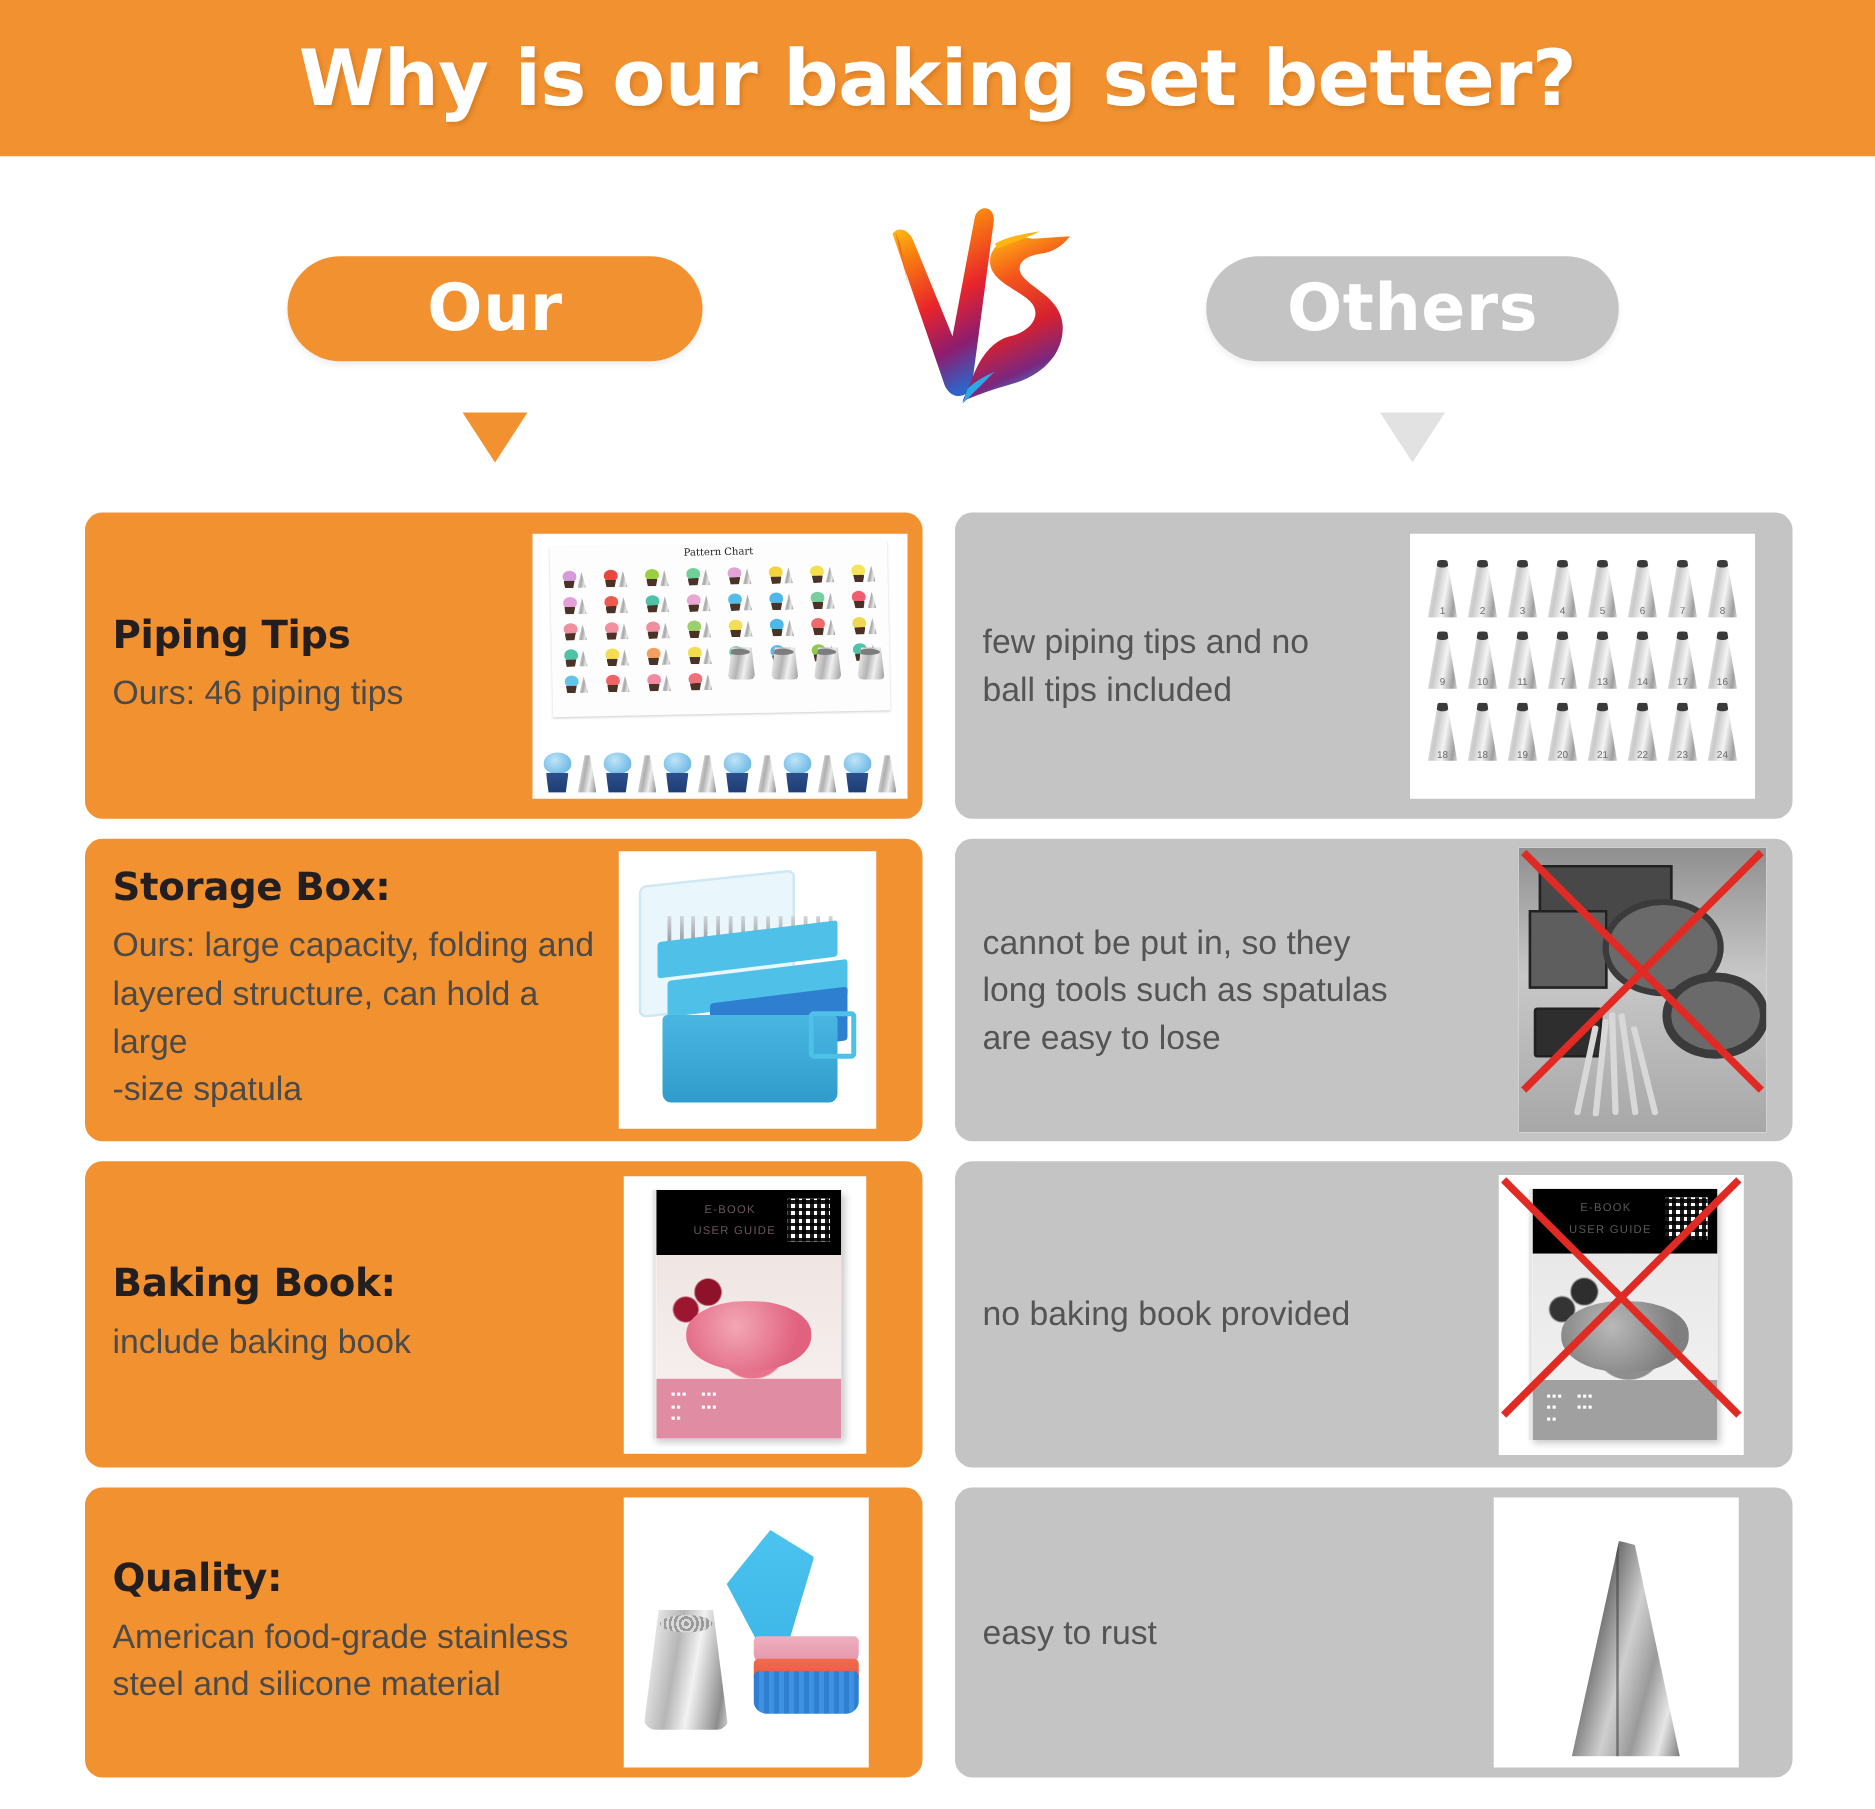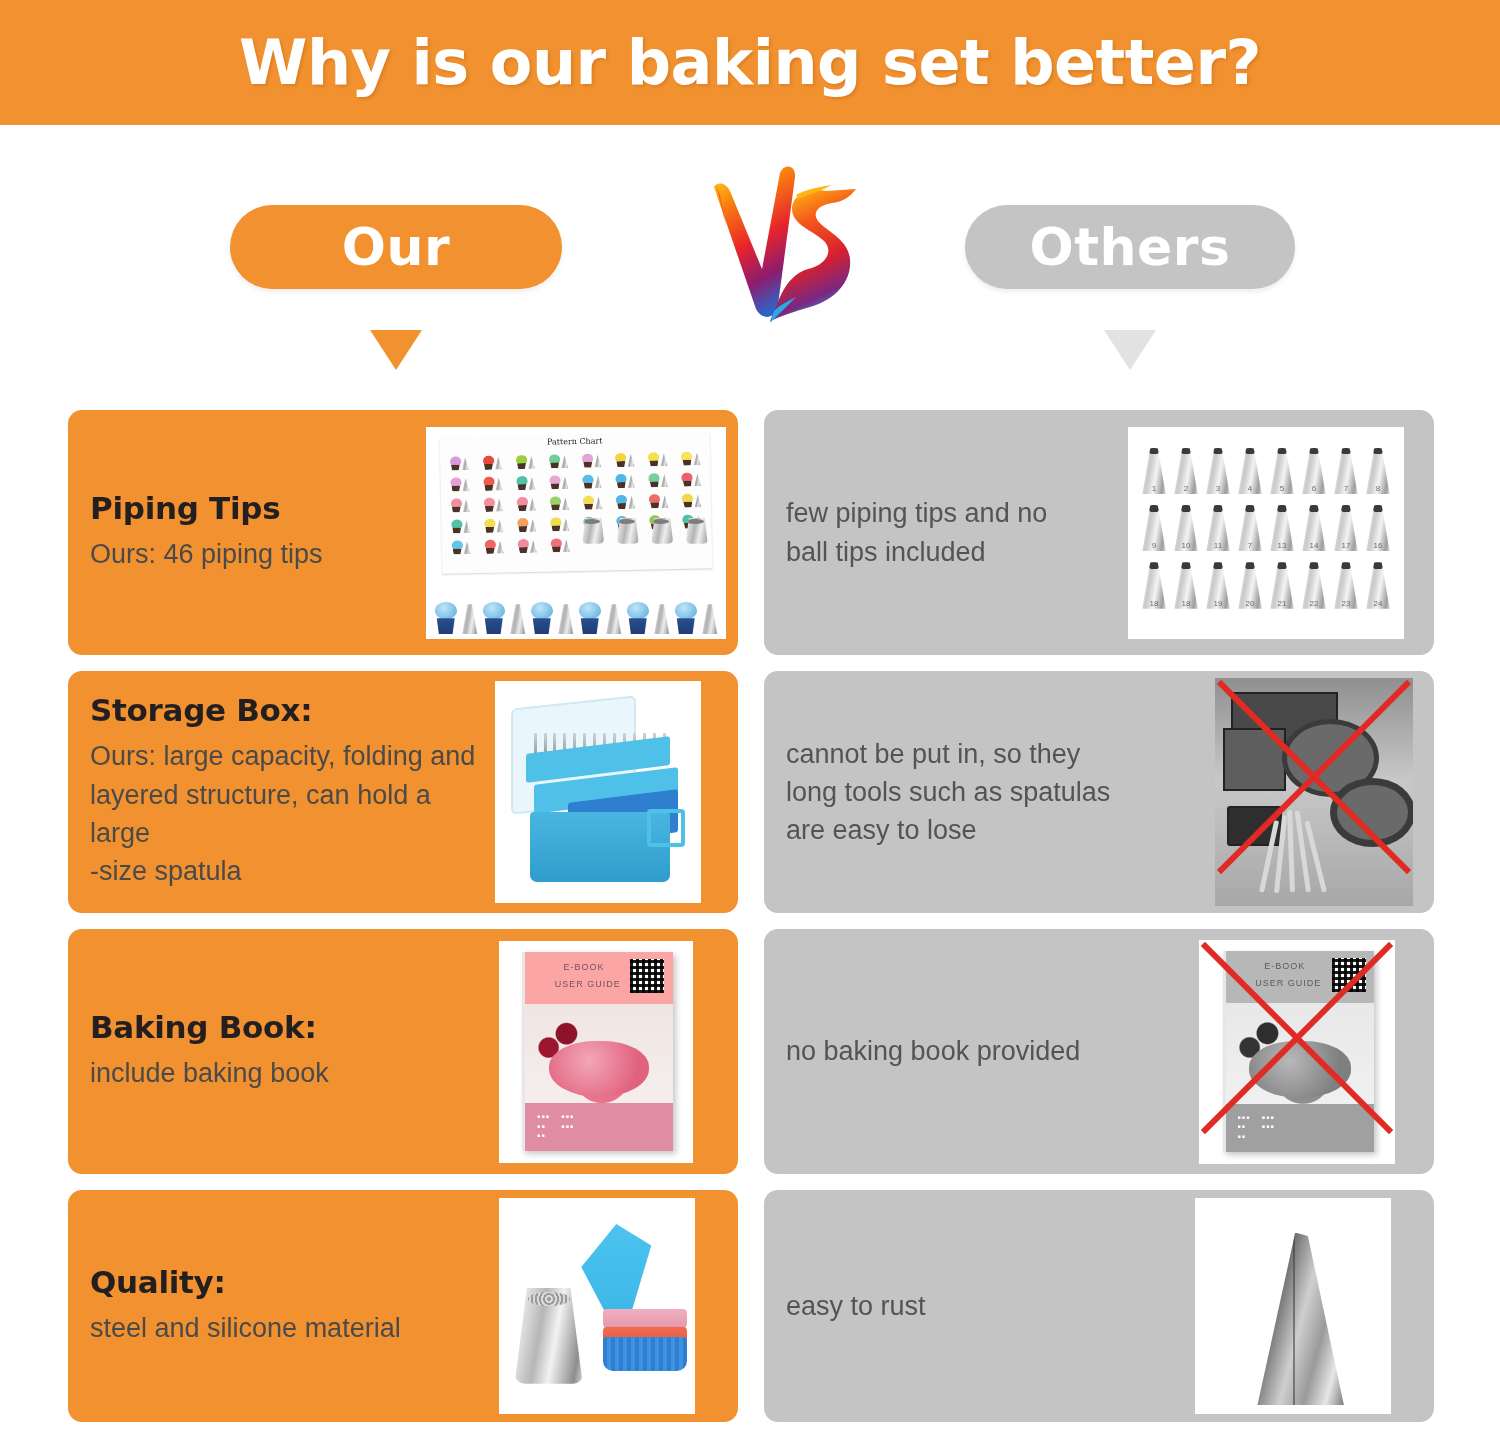--- a/index.html
+++ b/index.html
@@ -345,21 +345,21 @@
   
   .ebook {
     position: absolute;
     left: 12%; top: 5%;
     width: 76%; height: 90%;
     background: #ffffff;
     box-shadow: 3px 3px 6px rgba(0,0,0,0.22);
     border-left: 3px solid #e7e7e7;
     overflow: hidden;
   }
-  .eb-head { height: 26%; position: relative; background: #fca5a5; }
+  .eb-head { height: 26%; position: relative; background: #000000; }
   .eb-t1 { position: absolute; left: 26%; top: 20%; font-size: 9px; color: #6b5560; letter-spacing: 1px; }
   .eb-t2 { position: absolute; left: 20%; top: 52%; font-size: 9px; color: #6b5560; letter-spacing: 1px; }
   .eb-qr {
     position: absolute; right: 6%; top: 14%;
     width: 34px; height: 34px;
     background:
       repeating-linear-gradient(90deg,#1a1a1a 0 3px,#fff 3px 6px),
       repeating-linear-gradient(0deg,#1a1a1a 0 3px,#fff 3px 6px);
     background-blend-mode: multiply;
   }
@@ -1049,20 +1049,21 @@
       </div>
     </div>
   </div>
 
   <div class="row row-4">
 
     <div class="card ours">
       <div class="card-text">
         <div class="card-heading">Quality:</div>
         <div class="card-body">
+          <div>American food-grade stainless</div>
           <div>steel and silicone material</div>
         </div>
       </div>
       <div class="card-figure">
         <div class="fig-inner">
           <div class="q-russian"></div>
           <div class="q-bag"></div>
           <div class="q-liner">
               <i></i>
               <i></i>

